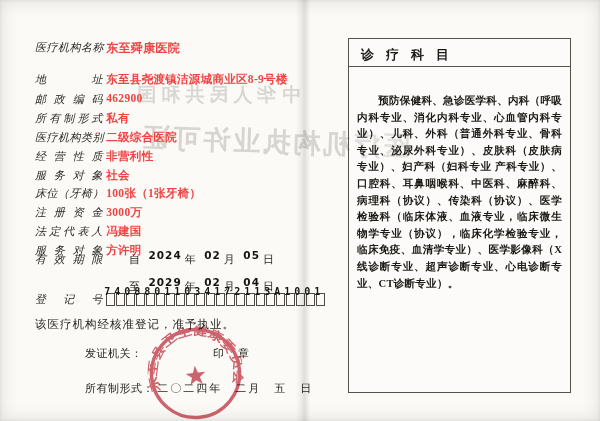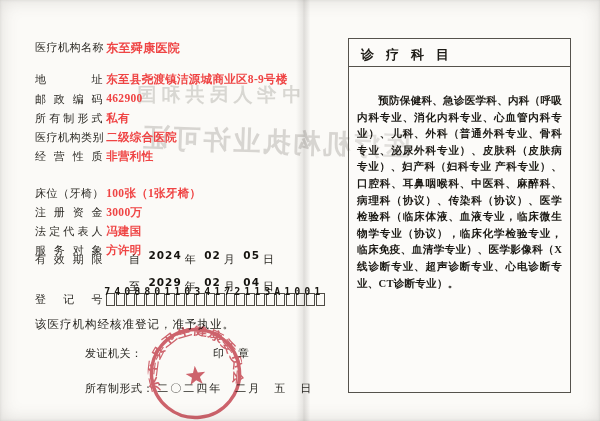--- a/index.html
+++ b/index.html
@@ -17,21 +17,21 @@
   
   .fold{
     position:absolute;left:296px;top:0;width:24px;height:421px;
     background:linear-gradient(90deg,rgba(0,0,0,0) 0%,rgba(70,65,60,.10) 28%,rgba(70,65,60,.16) 33%,rgba(0,0,0,0) 60%);
   }
   
   .page-left{position:absolute;left:0;top:0;width:320px;height:421px;}
   .row{position:absolute;left:35px;white-space:nowrap;font-size:11px;color:#26241f;letter-spacing:.5px;}
   .flabel{
     display:inline-block;width:68px;vertical-align:top;
-    text-align:justify;text-align-last:justify;color:#2c2a25;
+    text-align:justify;text-align-last:justify;color:#2c2a25;font-style:italic;
   }
   .fvalue{font-weight:bold;color:#ef4444;font-size:11.5px;letter-spacing:.3px;}
   .vprefix{display:inline-block;margin-left:26px;color:#2c2a25;}
   .num{
     position:relative;top:-4px;margin:0 3px 0 8px;
     font-family:"DejaVu Sans",sans-serif;font-weight:bold;font-size:10.5px;
     color:#15130f;letter-spacing:1px;
   }
   .unit{color:#2c2a25;}
   .to-indent{margin-left:94px;display:inline-block;}
@@ -107,20 +107,24 @@
     <div class="row" style="top:130px">
       <span class="flabel">医疗机构类别</span>
       <span class="fvalue">二级综合医院</span>
     </div>
 
     <div class="row" style="top:149px">
       <span class="flabel">经营性质</span>
       <span class="fvalue">非营利性</span>
     </div>
 
+    <div class="row" style="top:168px">
+      <span class="flabel">服务对象</span>
+      <span class="fvalue">社会</span>
+    </div>
 
     <div class="row" style="top:186px">
       <span class="flabel">床位（牙椅）</span>
       <span class="fvalue">100张（1张牙椅）</span>
     </div>
 
     <div class="row" style="top:205px">
       <span class="flabel">注册资金</span>
       <span class="fvalue">3000万</span>
     </div>

